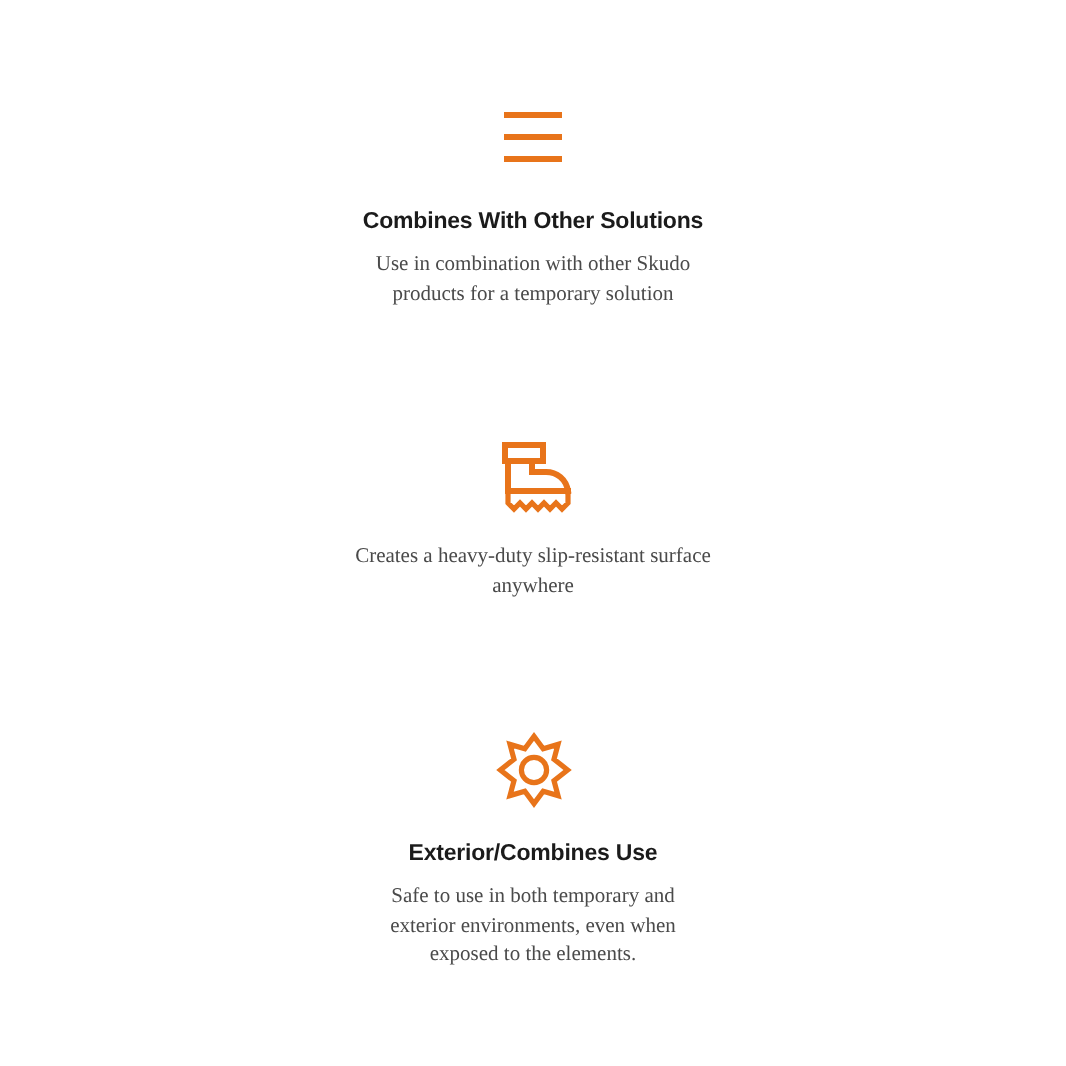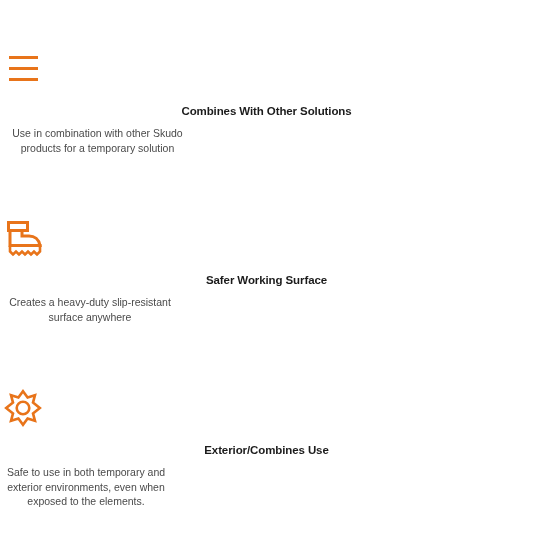--- a/index.html
+++ b/index.html
@@ -24,20 +24,21 @@
   .features {
     display: flex;
     flex-direction: column;
     align-items: center;
     padding-top: 48px;
   }
   .feature {
     width: 100%;
     display: flex;
     flex-direction: column;
+    align-items: center;
     text-align: center;
   }
   .feature-1 { margin-bottom: 0px; }
   .feature-2 { margin-top: 62px; }
   .feature-3 { margin-top: 63px; }
 
   .icon-wrap {
     width: 46px;
     height: 40px;
     display: flex;
@@ -74,20 +75,21 @@
     letter-spacing: -0.1px;
     line-height: 16px;
     margin: 0 0 7px 0;
   }
   .feature-desc {
     font-size: 10.5px;
     color: #4a4a4a;
     line-height: 14.5px;
     margin: 0;
     max-width: 200px;
+    font-family: Liberation Serif, serif;
   }
   .feature-3 .feature-desc {
     max-width: 172px;
   }
   .feature-2 .feature-desc {
     max-width: 180px;
   }
   .feature-1 .feature-desc {
     max-width: 195px;
   }
@@ -117,21 +119,20 @@
 
           <rect x="5.5" y="2.5" width="19" height="8" stroke="#E8741A" stroke-width="3" fill="none"></rect>
 
           <path d="M7 12.5 L7 25.5 L37 25.5" stroke="#E8741A" stroke-width="3" fill="none" stroke-linecap="square"></path>
 
           <path d="M19 12.5 L19 16 L26 16 C31.5 16 36 19.5 37 25.5" stroke="#E8741A" stroke-width="3" fill="none" stroke-linecap="square" stroke-linejoin="miter"></path>
 
           <path d="M7 27 L7 31.5 L10 34.5 L13 31.5 L16 34.5 L19 31.5 L22 34.5 L25 31.5 L28 34.5 L31 31.5 L34 34.5 L37 31.5 L37 27" stroke="#E8741A" stroke-width="2.6" fill="none" stroke-linejoin="miter" stroke-linecap="square"></path>
         </svg>
       </div>
-      <h3 class="feature-title">Safer Working Surface</h3>
       <p class="feature-desc">Creates a heavy-duty slip-resistant surface anywhere</p>
     </div>
 
     <div class="feature feature-3">
       <div class="icon-wrap sun-wrap">
         <svg width="38" height="38" viewBox="0 0 38 38" fill="none">
 
           <path d="M19 2.2 L23.6 8.4 L31.0 6.2 L29.0 13.6 L35.8 19 L29.0 24.4 L31.0 31.8 L23.6 29.6 L19 35.8 L14.4 29.6 L7.0 31.8 L9.0 24.4 L2.2 19 L9.0 13.6 L7.0 6.2 L14.4 8.4 Z" stroke="#E8741A" stroke-width="2.6" fill="none" stroke-linejoin="miter"></path>
 
           <circle cx="19" cy="19" r="6.3" stroke="#E8741A" stroke-width="2.6" fill="none"></circle>

